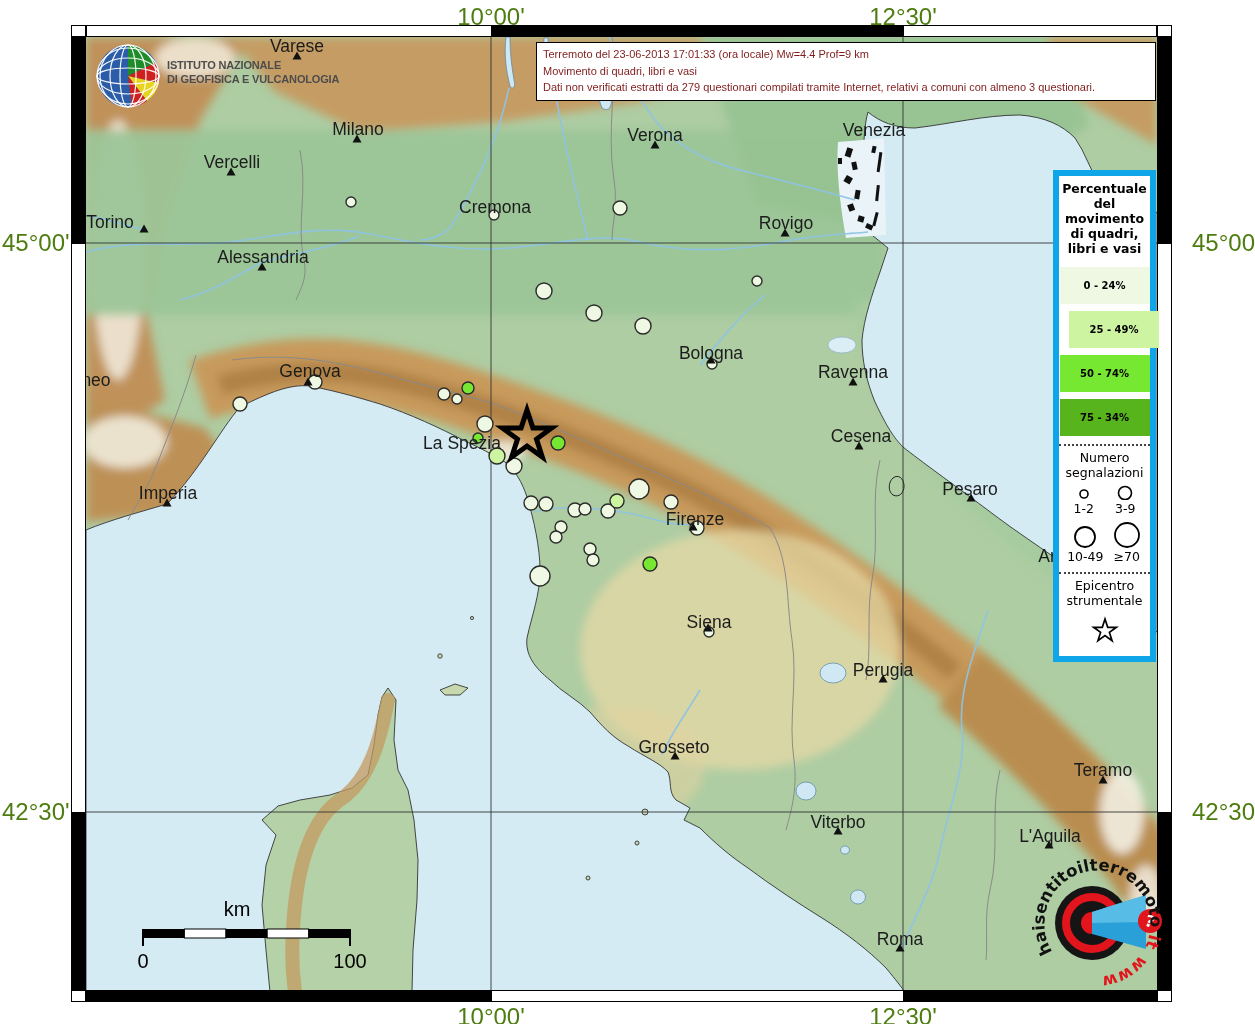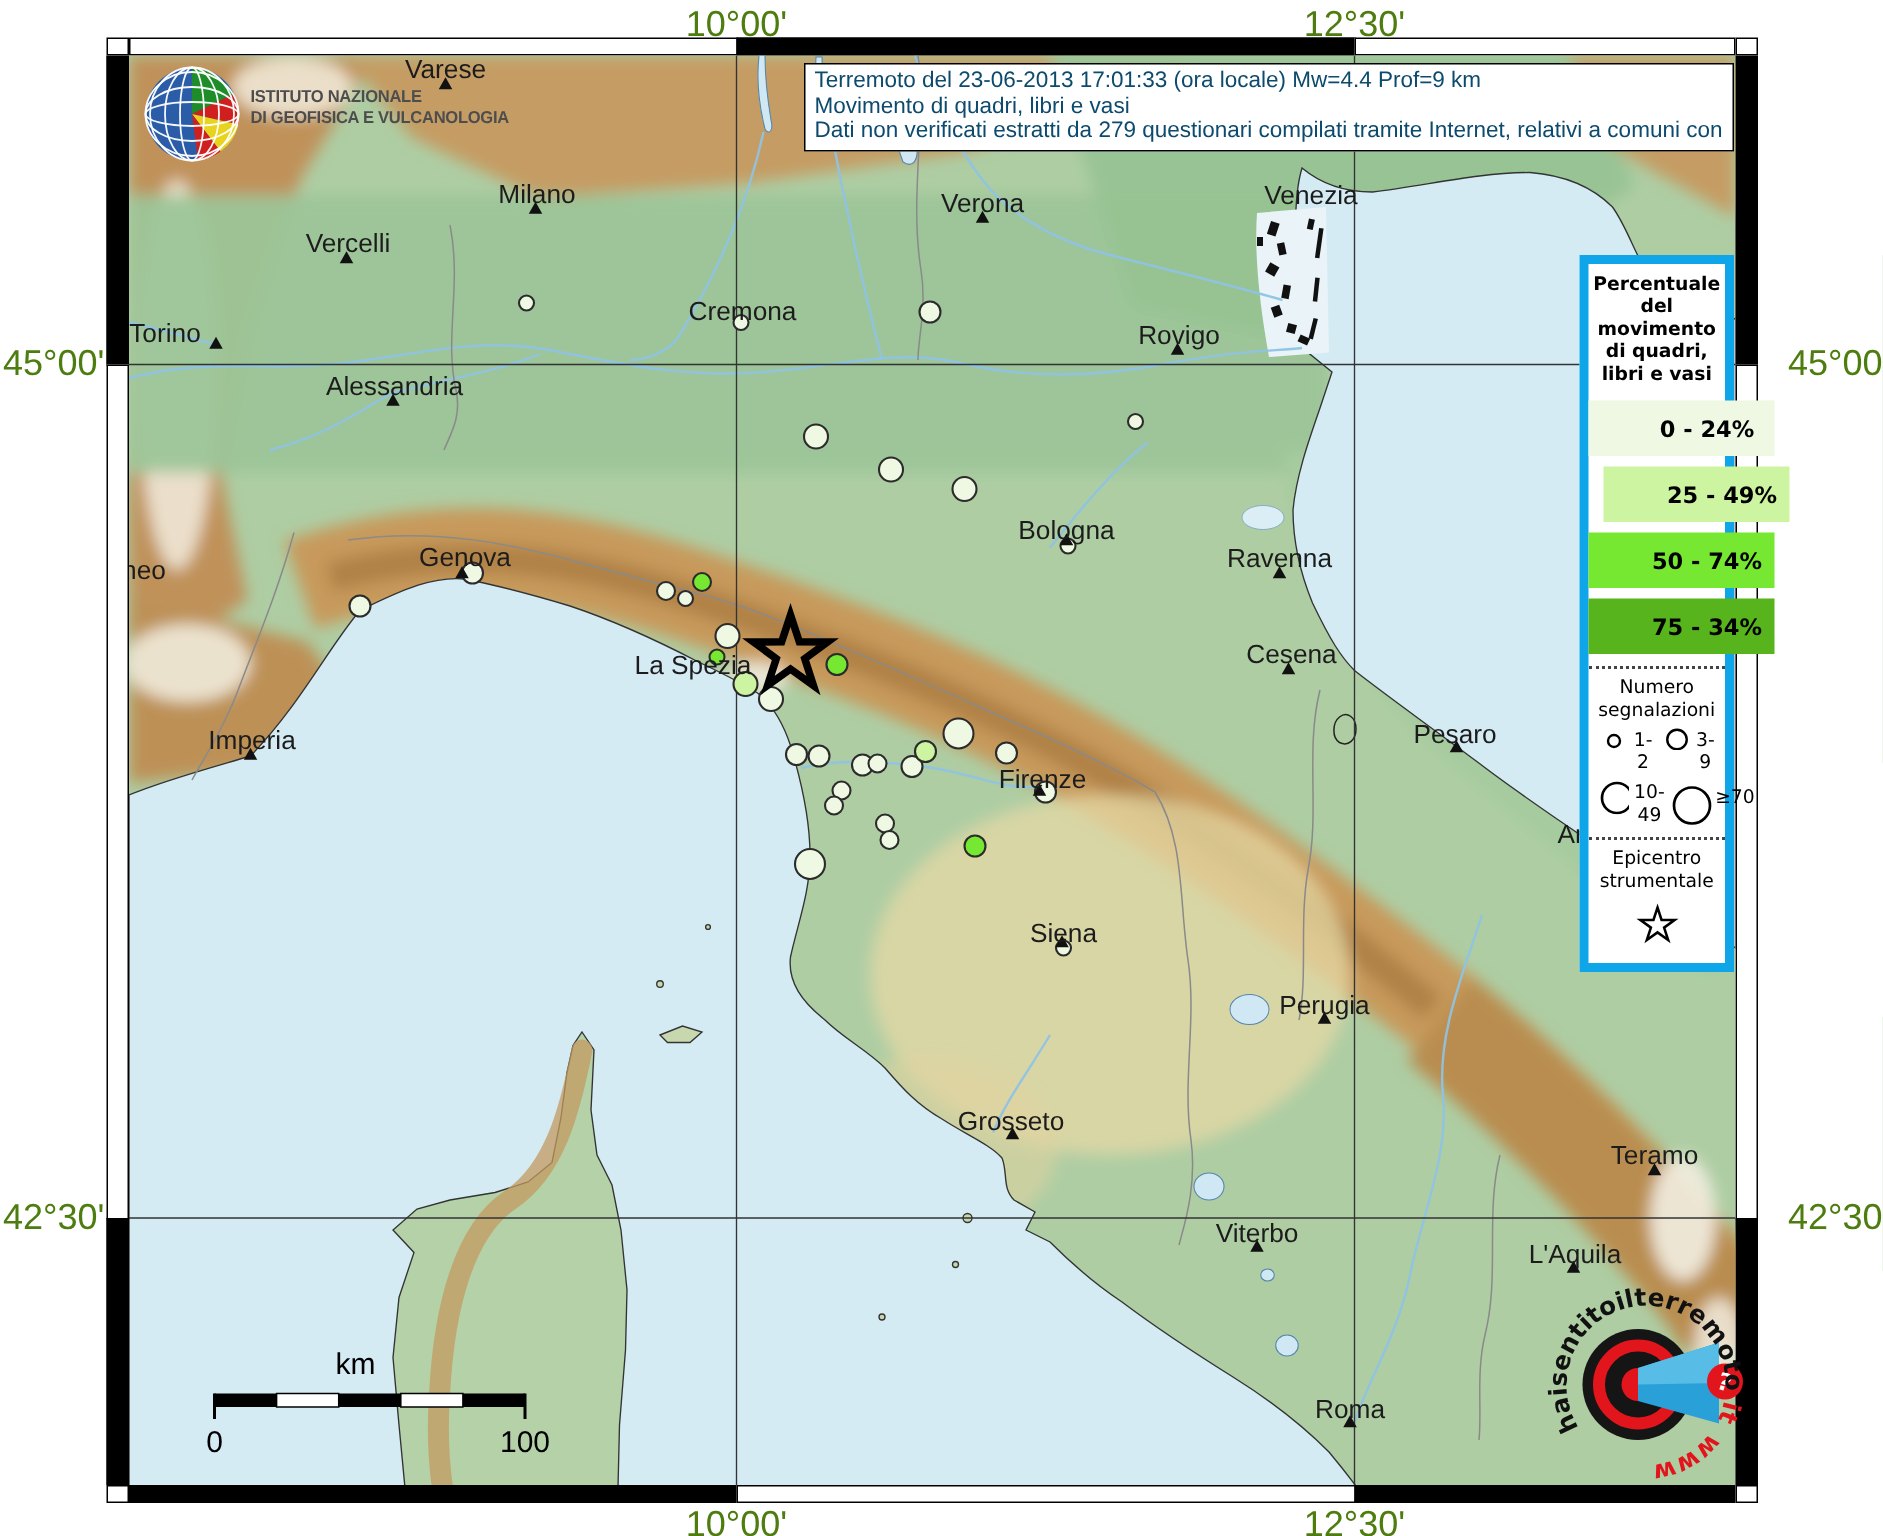--- a/index.html
+++ b/index.html
@@ -13,36 +13,36 @@
   .fr{position:absolute;background:#fff;border:1px solid #000;box-sizing:border-box;}
   .fr.black{background:#000;}
   
   #map-wrap{position:absolute;left:86px;top:37px;width:1071px;height:953px;}
   #map-svg{display:block;}
   .city-label{font-family:"Liberation Sans",sans-serif;font-size:17.5px;fill:#1c1c1c;}
   .sb-text{font-family:"Liberation Sans",sans-serif;font-size:20px;fill:#000;}
   
   #title-box{position:absolute;left:536px;top:42px;width:620px;background:#fff;
              border:1px solid #000;box-sizing:border-box;padding:3px 6px 4px 6px;}
-  #title-box .tl{font-size:15px;line-height:16.5px;color:#0c4a6e;white-space:nowrap;overflow:hidden;}
+  #title-box .tl{font-size:11px;line-height:16.5px;color:#7f1d1d;white-space:nowrap;overflow:hidden;}
   
   #ingv{position:absolute;left:95px;top:43px;width:400px;height:70px;}
   #ingv-text{position:absolute;left:72px;top:15px;color:#4d4d4d;font-weight:bold;
              font-size:11.5px;line-height:14px;letter-spacing:-0.2px;transform:scaleX(.96);transform-origin:left;}
   
   #legend{position:absolute;left:1053px;top:170px;width:103px;background:#fff;
           border:6px solid #0ea5e9;box-sizing:border-box;font-family:"DejaVu Sans",sans-serif;
           text-align:center;padding:3px 0 6px 0;}
   #legend .lg-title{font-size:12.5px;font-weight:bold;line-height:15px;padding:2px 2px 4px 2px;}
   .pct-swatch{width:90px;margin:7px auto 0 auto;height:37px;display:flex;align-items:center;
-              justify-content:center;font-size:15px;font-weight:bold;padding-left:34px;}
+              justify-content:center;font-size:10px;font-weight:bold;}
   .lg-div{border-top:2px dotted #444;margin:8px 0 4px 0;}
   .lg-sub{font-size:12.5px;font-weight:normal;line-height:15px;}
   .sig-row{display:flex;justify-content:space-around;align-items:flex-end;padding:0 4px;}
-  .sig-cell{display:flex;align-items:flex-start;}
+  .sig-cell{display:flex;flex-direction:column;align-items:center;}
   .sig-label{font-size:12.5px;margin-top:1px;}
   
   #wm{position:absolute;left:1022px;top:845px;width:156px;height:156px;}
   .wm-text{font-family:"DejaVu Sans",sans-serif;font-weight:bold;font-size:16.5px;}
 </style>
 </head>
 <body>
 <div id="stage">
 
 <span class="axis-label ax-center" style="left:491px;top:3px;">10°00'</span>

